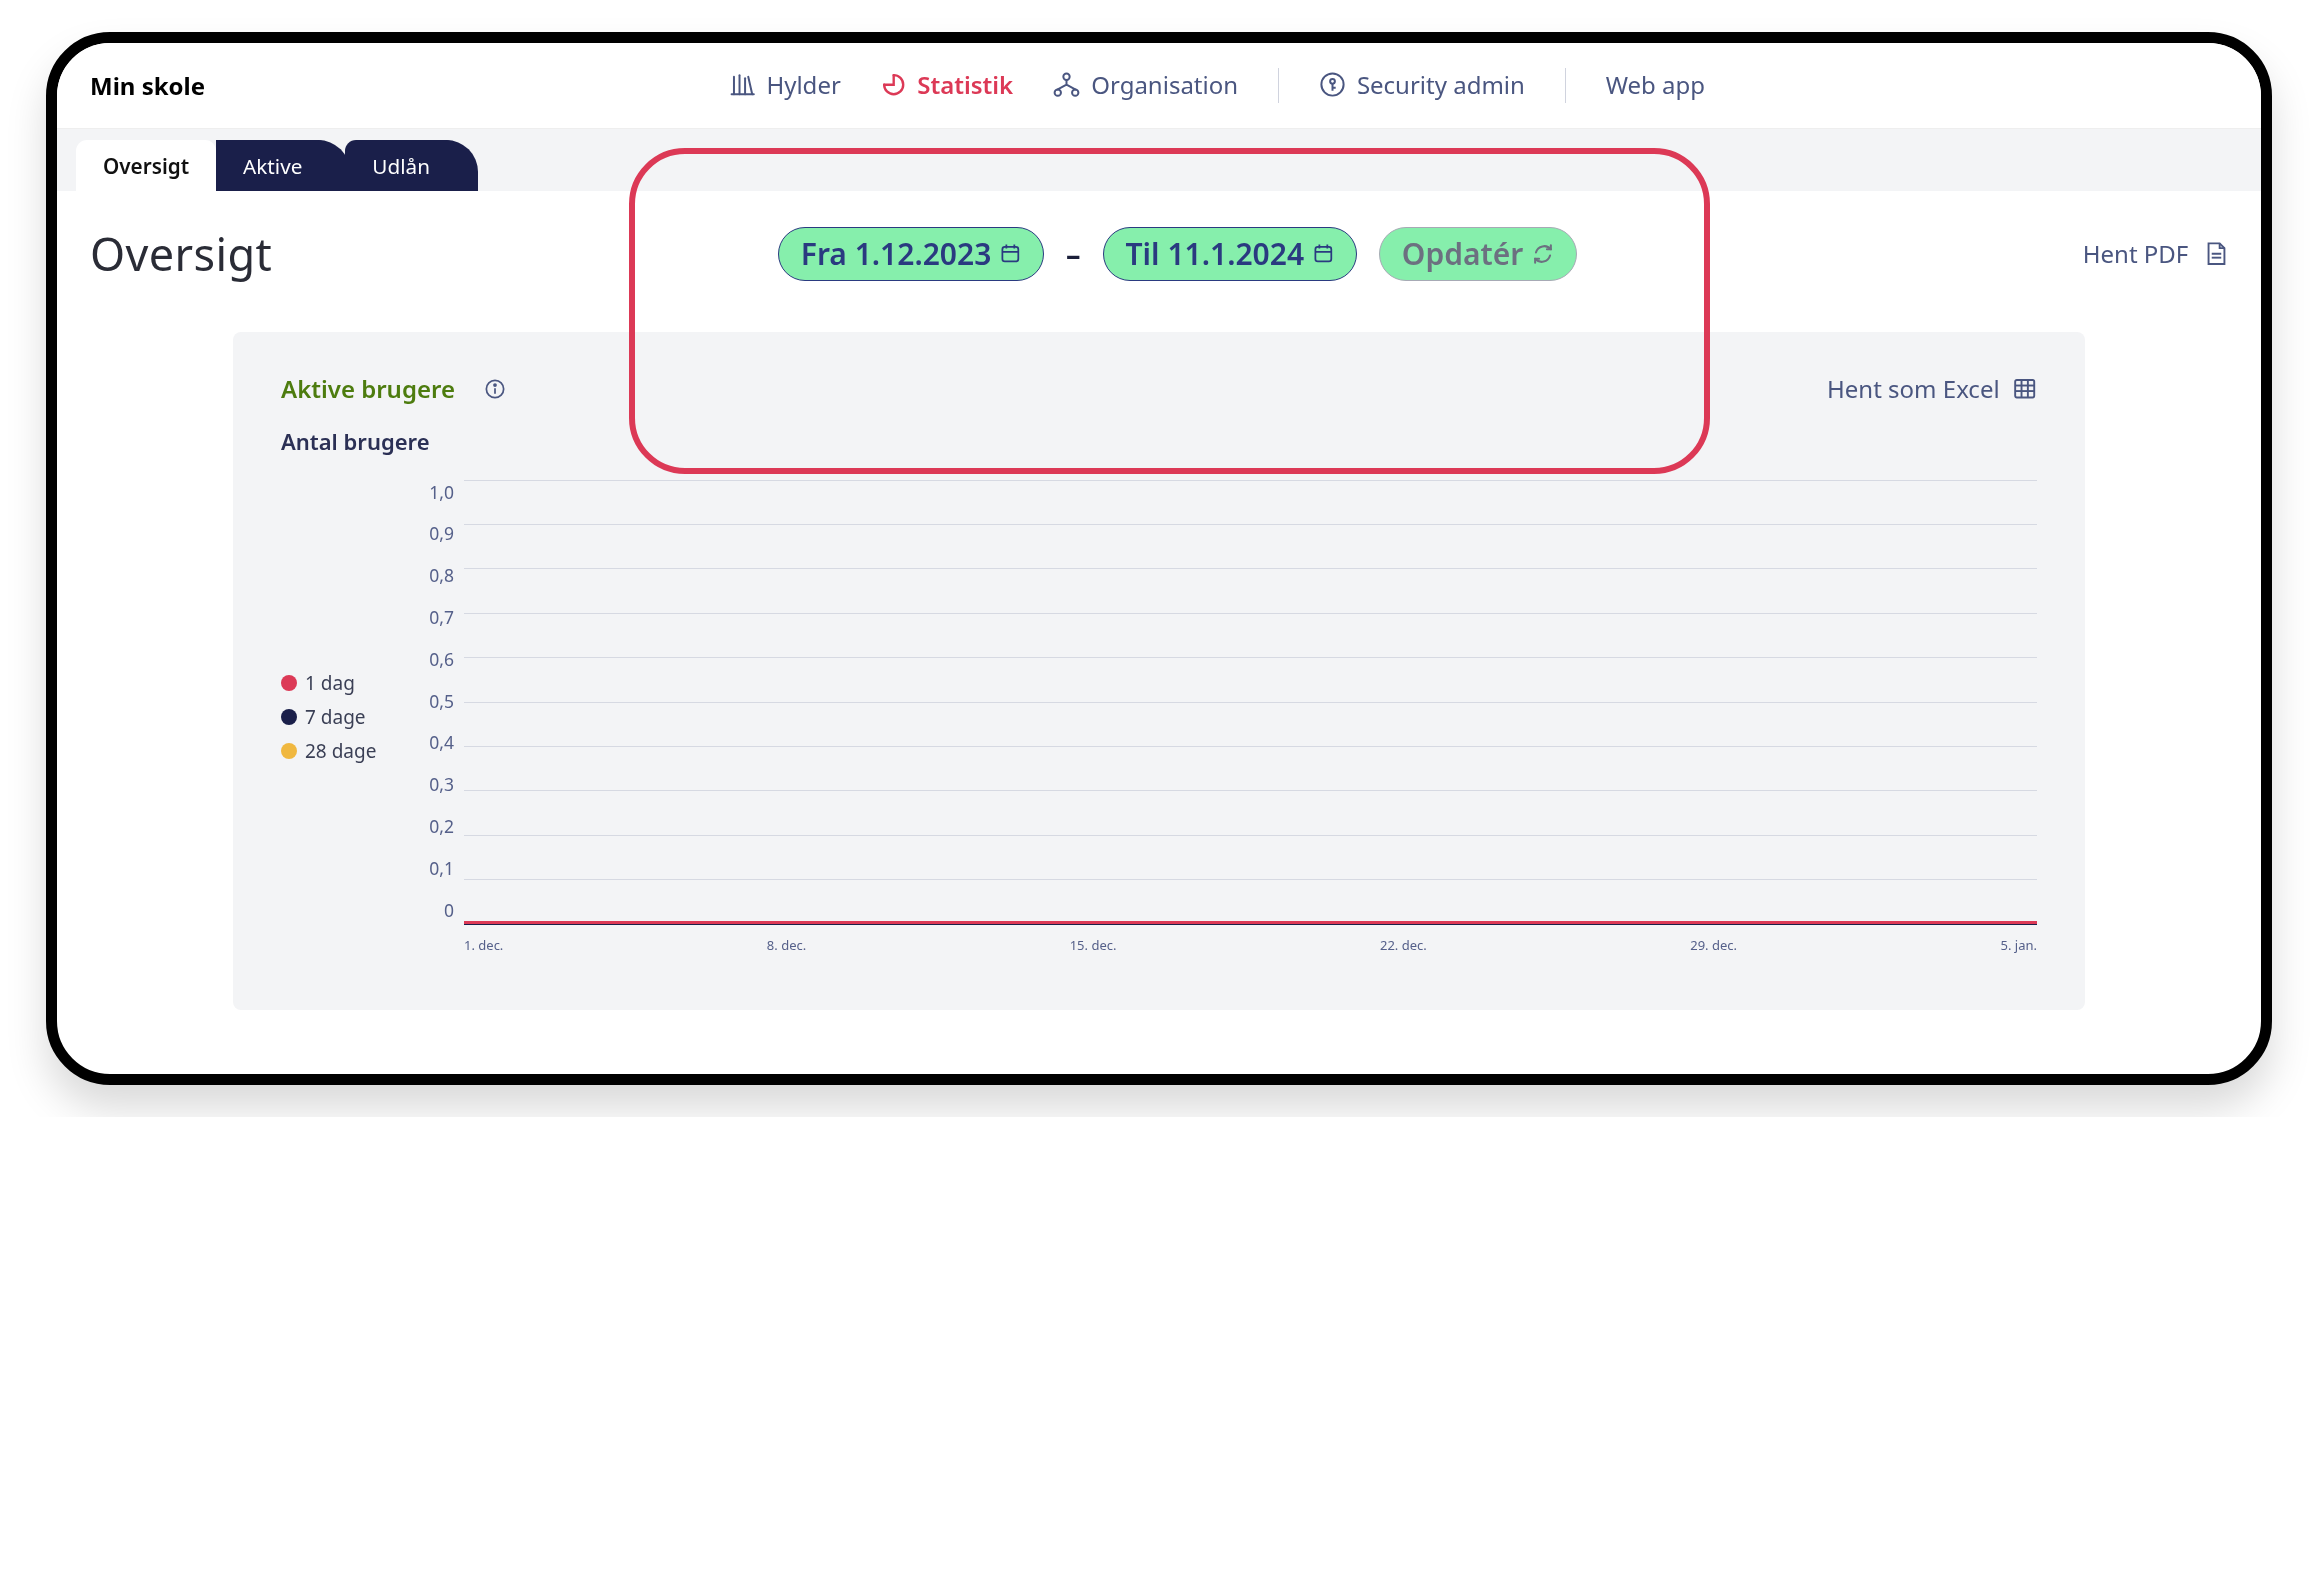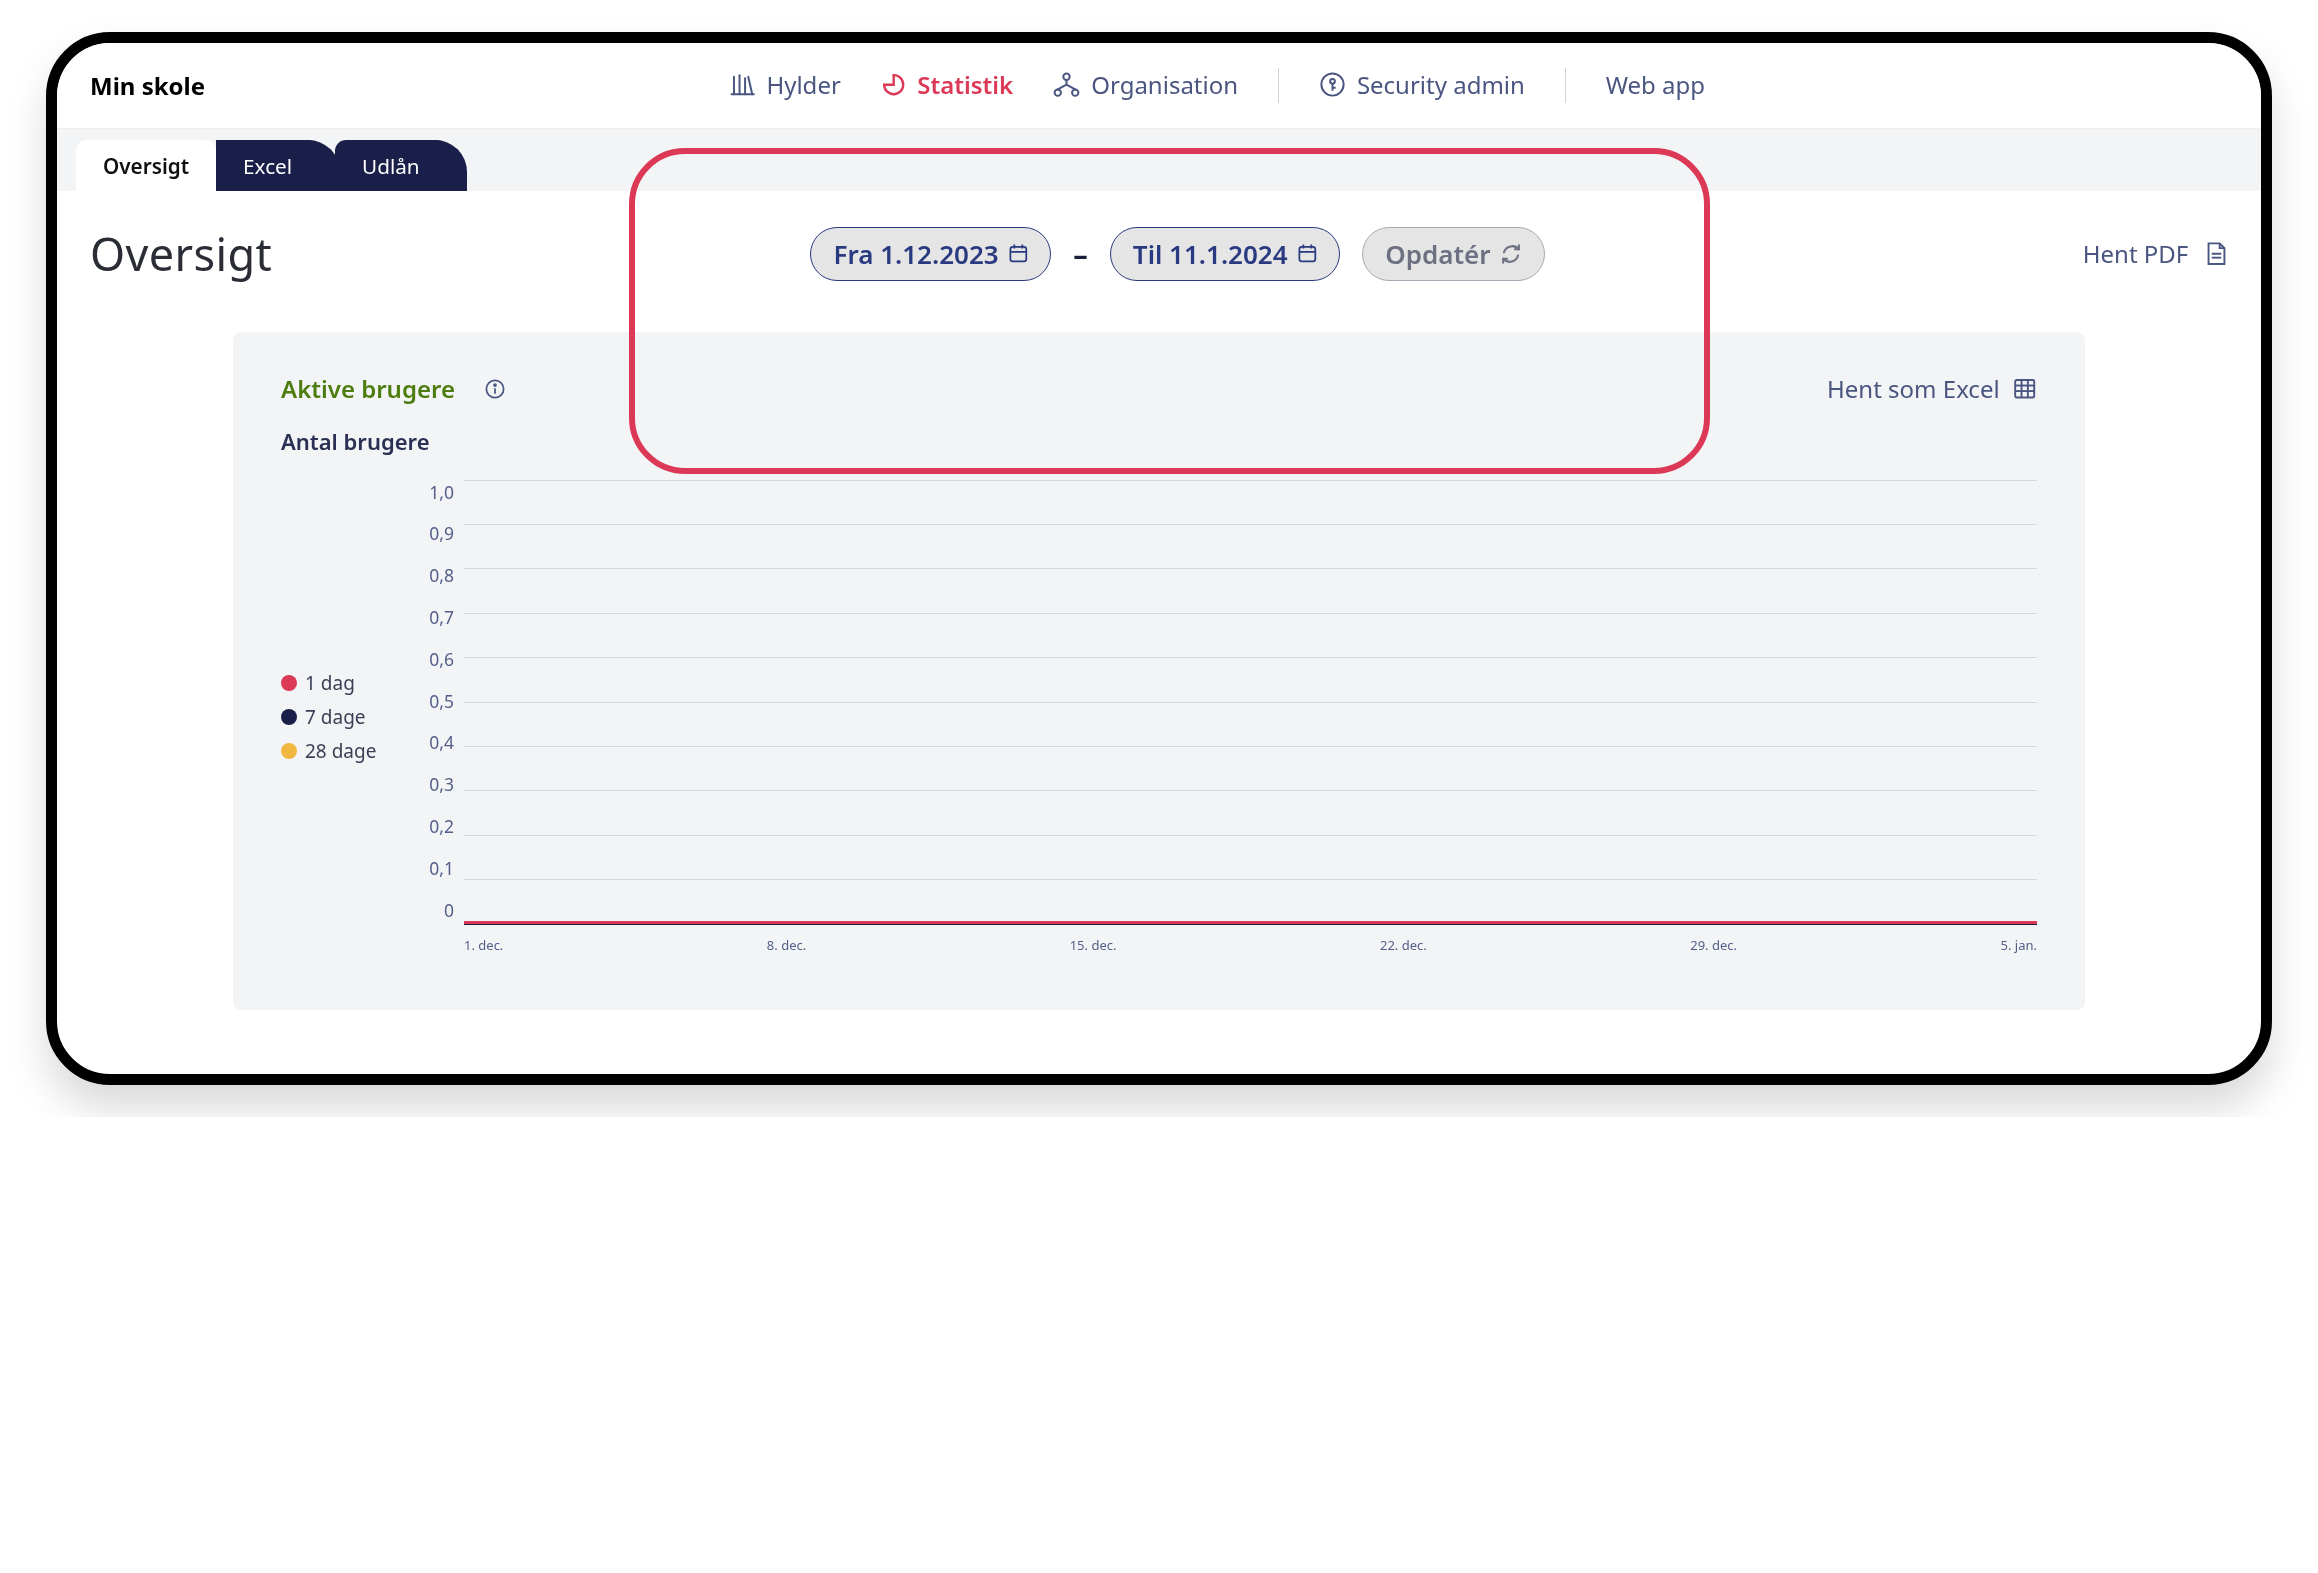--- a/index.html
+++ b/index.html
@@ -29,21 +29,21 @@
   .tabstrip{background:var(--grey-panel);height:62px;display:flex;align-items:flex-end;padding-left:19px}
   .tab{height:51px;display:flex;align-items:center;padding:0 27px;font-size:20.7px;border-radius:11px 11px 0 0;position:relative}
   .tab.active{background:#fff;color:#111;font-weight:600}
   .tab.inactive{background:var(--navy);color:#fff;margin-left:0}
   .tab.inactive.first{border-radius:0 11px 0 0}
   .tab.inactive.wing::after{content:"";position:absolute;right:-20.7px;top:0;width:32px;height:100%;background:var(--navy);border-radius:0 48px 0 0}
   .page{padding:32px 33px 64px}
   .titlerow{display:flex;align-items:center;justify-content:space-between;margin-bottom:48px}
   .titlerow h1{font-size:45px;font-weight:400;letter-spacing:0.4px;color:#2a2c36;margin:0}
   .daterow{display:flex;align-items:center;gap:22px}
-  .chip{border:1.6px solid var(--chip-border);color:var(--chip-text);border-radius:794px;height:54px;display:flex;align-items:center;padding:0 22px;font-size:26px;font-weight:600;gap:9px;background:#e5e5e5}
+  .chip{border:1.6px solid var(--chip-border);color:var(--chip-text);border-radius:794px;height:54px;display:flex;align-items:center;padding:0 22px;font-size:30px;font-weight:600;gap:9px;background:#86efac}
   .chip.grey{border-color:#a7aab5;color:#6c7080}
   .dash{font-size:29px;font-weight:700;color:#1b1f3a}
   .hentpdf{display:flex;align-items:center;gap:14.3px;font-size:24px;color:var(--muted)}
   .panel{background:var(--grey-panel);border-radius:8px;margin:0 143px;padding:40px 48px 56px}
   .panelhead{display:flex;justify-content:space-between;align-items:center;margin-bottom:20.7px}
   .panelhead .left{display:flex;align-items:center;gap:29px;font-size:24px;font-weight:600;color:#4d7c0f}
   .panelhead .right{display:flex;align-items:center;gap:12px;font-size:24px;color:var(--muted)}
   .subtitle{font-size:22px;font-weight:600;color:#2b3055;margin-bottom:24px}
   .chartwrap{display:flex;gap:24px}
   .legend{display:flex;flex-direction:column;justify-content:center;gap:8px;font-size:19px;color:#3a3f55;min-width:119px}
@@ -117,21 +117,21 @@
       </a>
     </div>
     <div class="navright"></div>
   </div>
 
   <div class="tabstrip">
     <div class="tab active">
       <span>Oversigt</span>
     </div>
     <div class="tab inactive first wing">
-      <span>Excel</span>
+      <span>Aktive</span>
     </div>
     <div class="tab inactive wing" style="margin-left:16px">
       <span>Udlån</span>
     </div>
   </div>
 
   <div class="page" style="position:relative">
 
     <div class="annot" style="left:572px;top:-43px;width:1081px;height:326px"></div>
 

